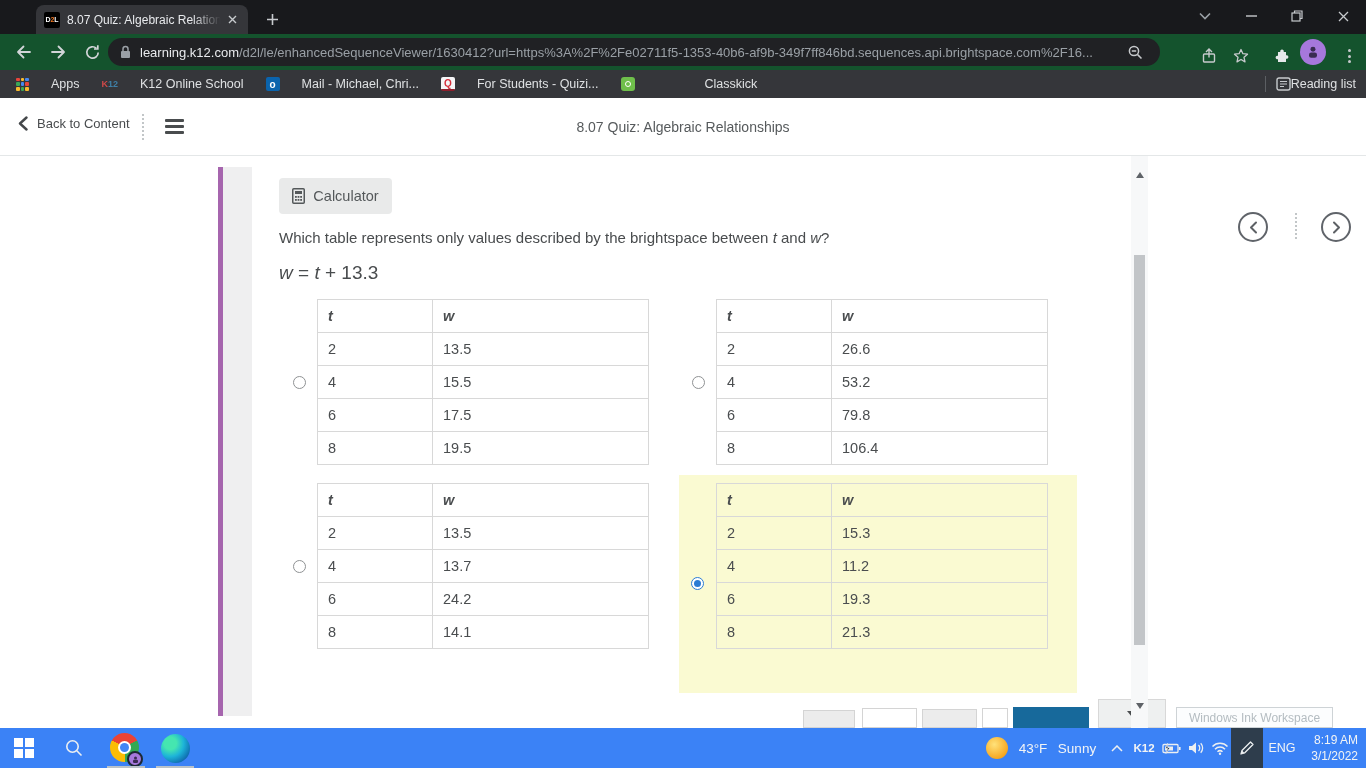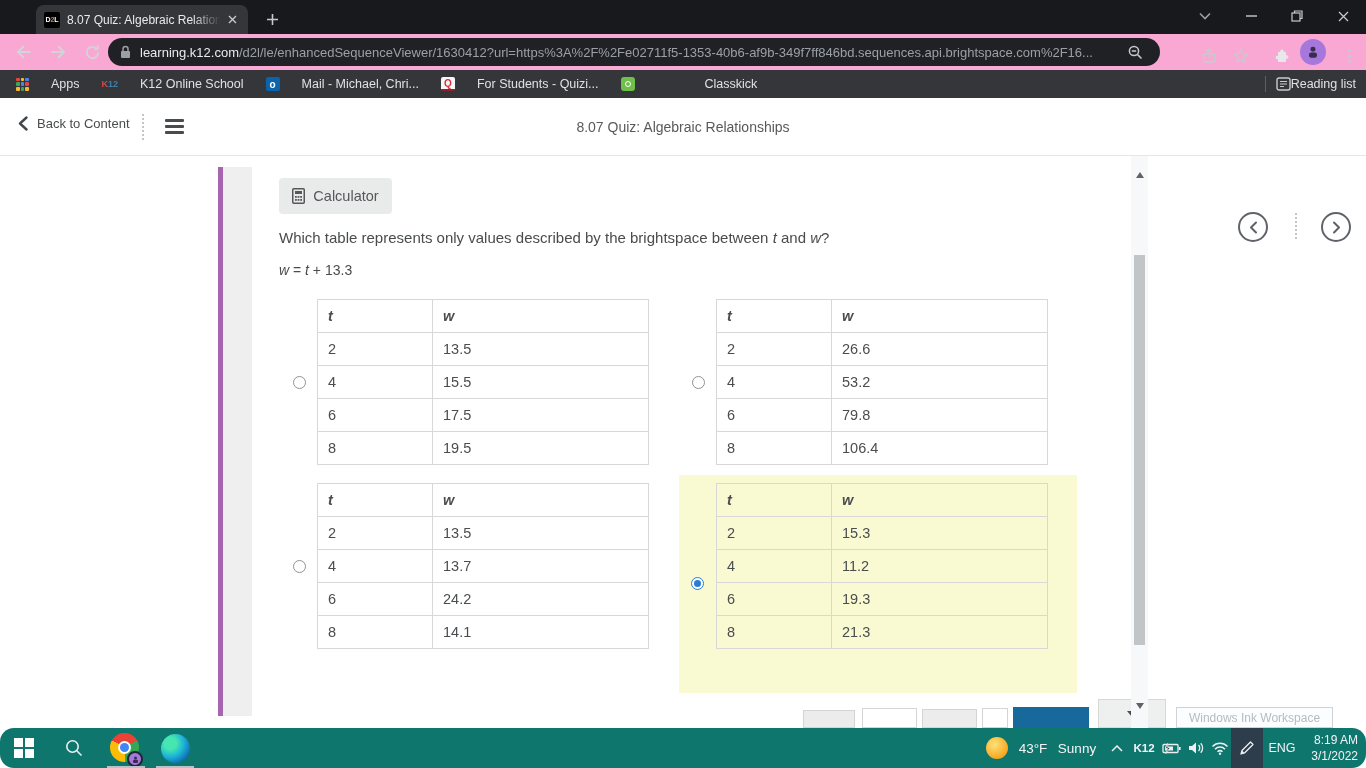--- a/index.html
+++ b/index.html
@@ -14,21 +14,21 @@
   .favicon span { font-size:7px; font-weight:bold; color:#fff; letter-spacing:0; }
   .favicon span b { color:#ef7622; }
   .tab-title { margin-left:7px; font-size:12px; color:#e8eaed; white-space:nowrap; overflow:hidden; flex:1;
     -webkit-mask-image:linear-gradient(90deg,#000 80%,transparent 98%); mask-image:linear-gradient(90deg,#000 80%,transparent 98%); }
   .tab-close { width:16px; height:16px; display:flex; align-items:center; justify-content:center; flex:0 0 16px; }
   .newtab { position:absolute; left:262px; top:9px; width:20px; height:20px; display:flex; align-items:center; justify-content:center; }
   .wincontrols { position:absolute; right:0; top:0; height:32px; display:flex; }
   .winbtn { width:46px; height:32px; display:flex; align-items:center; justify-content:center; }
 
   
-  .toolbar { position:absolute; left:0; top:34px; width:1366px; height:36px; background:#f9a8d4; display:flex; align-items:center; }
+  .toolbar { position:absolute; left:0; top:34px; width:1366px; height:36px; background:#14532d; display:flex; align-items:center; }
   .navbtn { width:28px; height:28px; display:flex; align-items:center; justify-content:center; margin-left:6px; border-radius:50%; }
   .urlbar { position:absolute; left:108px; top:4px; width:1052px; height:28px; background:#202124; border-radius:14px; display:flex; align-items:center; padding:0 12px; }
   .url-text { font-size:13px; white-space:nowrap; overflow:hidden; flex:1; margin-left:9px; }
   .url-domain { color:#e8eaed; }
   .url-path { color:#9aa0a6; }
   .tool-ic { width:26px; height:26px; display:flex; align-items:center; justify-content:center; }
   .avatar { width:26px; height:26px; border-radius:50%; background:#a678dc; display:flex; align-items:center; justify-content:center; }
   .menu-dots { display:flex; flex-direction:column; gap:2.5px; }
   .menu-dots i { width:3px; height:3px; border-radius:50%; background:#c7cacd; }
 
@@ -60,21 +60,21 @@
   .qtitle { position:absolute; left:0; top:21px; width:1366px; text-align:center; font-size:14px; color:#565a5c; }
   .navcircle { position:absolute; top:114px; width:30px; height:30px; border:2px solid #60646a; border-radius:50%; display:flex; align-items:center; justify-content:center; background:#fff; }
 
   
   .purplebar { position:absolute; left:218px; top:167px; width:5px; height:549px; background:#a665ae; }
   .graystrip { position:absolute; left:223px; top:167px; width:29px; height:549px; background:#efeff0; }
 
   .calcbtn { position:absolute; left:279px; top:178px; width:113px; height:36px; background:#e9eaea; border-radius:4px; display:flex; align-items:center; justify-content:center; font-size:14.5px; color:#54585a; }
   .calcbtn svg { margin-right:8px; }
   .question { position:absolute; left:279px; top:229px; font-size:15px; color:#494c4e; }
-  .equation { position:absolute; left:279px; top:262px; font-size:14px; color:#494c4e; }
+  .equation { position:absolute; left:279px; top:262px; font-size:19px; color:#494c4e; }
   .iv { font-style:italic; }
 
   table.tbl { position:absolute; border-collapse:collapse; background:#fff; }
   table.tbl-sel { background:transparent; }
   .tbl td { border:1px solid #d8d8d8; height:33px; padding:0 0 0 10px; font-size:14.5px; color:#4a4d4f; vertical-align:middle; }
   .tbl td.c1 { width:115px; }
   .tbl td.c2 { width:216px; }
   .tbl td.hd { font-weight:bold; font-style:italic; }
 
   .radio { position:absolute; width:13px; height:13px; border:1px solid #8f9294; border-radius:50%; background:#fff; }
@@ -93,21 +93,21 @@
   .pfrag { position:absolute; background:#ececec; border:1px solid #d4d4d4; }
   .pfrag.white { background:#fff; }
   .pfrag.blue { background:#17699b; border-color:#17699b; }
   .pdrop { position:absolute; left:1098px; top:699px; width:68px; height:29px; background:#eef0f0; border:1px solid #d8d8d8; display:flex; align-items:center; justify-content:center; }
   .caret-down { width:0; height:0; border-left:5px solid transparent; border-right:5px solid transparent; border-top:6px solid #4a4d4f; }
 
   
   .tooltip { position:absolute; left:1176px; top:707px; width:157px; height:21px; background:#fcfdfe; border:1px solid #ced3d6; color:#b4bcc1; font-size:12px; display:flex; align-items:center; justify-content:center; }
 
   
-  .taskbar { position:absolute; left:0; top:728px; width:1366px; height:40px; background:#0f766e; color:#f2f4f5;border-radius:14px; }
+  .taskbar { position:absolute; left:0; top:728px; width:1366px; height:40px; background:#3b82f6; color:#f2f4f5; }
   .tb-ic { position:absolute; top:0; height:40px; display:flex; align-items:center; justify-content:center; }
   .start-grid { display:grid; grid-template-columns:9px 9px; grid-template-rows:9px 9px; gap:2px; }
   .start-grid i { background:#fff; }
   .chrome-wrap { position:absolute; left:110px; top:5px; width:31px; height:31px; }
   .chrome-ball { position:absolute; left:0; top:0; width:29px; height:29px; border-radius:50%;
       background:conic-gradient(from -60deg, #ea4335 0 120deg, #34a853 120deg 240deg, #fbbc05 240deg 360deg); }
   .chrome-ball::before { content:""; position:absolute; left:27.5%; top:27.5%; width:45%; height:45%; background:#fff; border-radius:50%; }
   .chrome-ball::after { content:""; position:absolute; left:33.5%; top:33.5%; width:33%; height:33%; background:#4285f4; border-radius:50%; }
   .mini-avatar { position:absolute; right:-2px; bottom:-3px; width:16px; height:16px; border-radius:50%; background:#a678dc; border:2px solid #1d2935; display:flex; align-items:center; justify-content:center; }
   .edge-ball { width:29px; height:29px; border-radius:50%; background:radial-gradient(circle at 32% 32%, #45e6b0 0 22%, #1db4d8 48%, #0b59a5 85%); }

